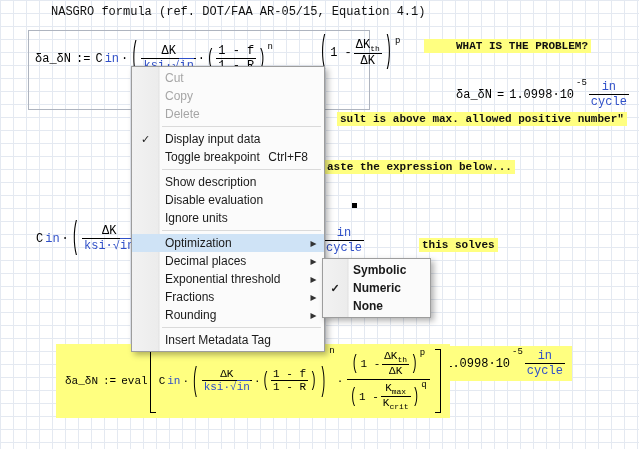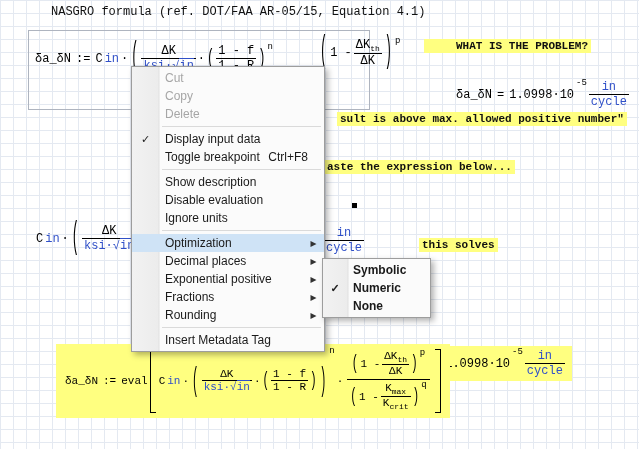--- a/index.html
+++ b/index.html
@@ -239,21 +239,21 @@
     <div class="sep"></div>
     <div class="mi hl">
       <span>Optimization</span>
       <span class="arrow">▶</span>
     </div>
     <div class="mi">
       <span>Decimal places</span>
       <span class="arrow">▶</span>
     </div>
     <div class="mi">
-      <span>Exponential positive</span>
+      <span>Exponential threshold</span>
       <span class="arrow">▶</span>
     </div>
     <div class="mi">
       <span>Fractions</span>
       <span class="arrow">▶</span>
     </div>
     <div class="mi">
       <span>Rounding</span>
       <span class="arrow">▶</span>
     </div>

